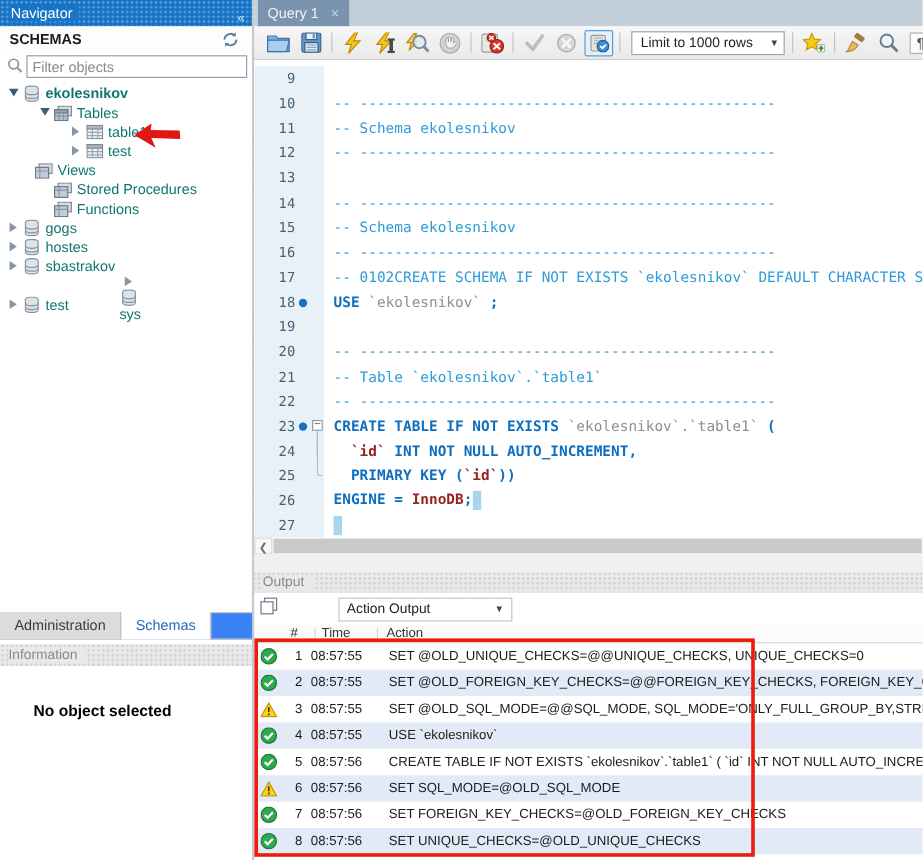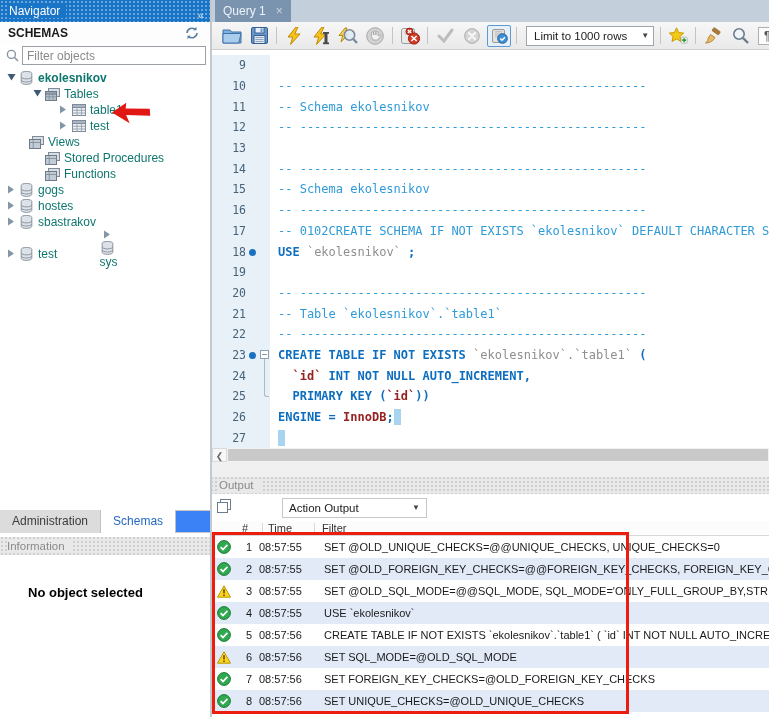--- a/index.html
+++ b/index.html
@@ -476,21 +476,21 @@
       </span>
       <div id="action-output-dd">
         <span>Action Output</span>
         <span class="caret">▼</span>
       </div>
     </div>
 
     <div id="grid-header">
       <span class="h" style="left:30px">#</span>
       <span class="h" style="left:56px">Time</span>
-      <span class="h" style="left:110px">Filter</span>
+      <span class="h" style="left:110px">Action</span>
       <span class="div" style="left:50px"></span>
       <span class="div" style="left:102px"></span>
     </div>
 
     <div id="output-rows">
         <div class="orow">
           <span class="st">
             <svg width="14" height="14" viewBox="0 0 14 14">
               <circle cx="7" cy="7" r="6.4" fill="#2fa84f" stroke="#1d7a36"></circle>
               <path d="M3.6 7.1l2.4 2.4 4.4-4.6" fill="none" stroke="#fff" stroke-width="1.8"></path>

